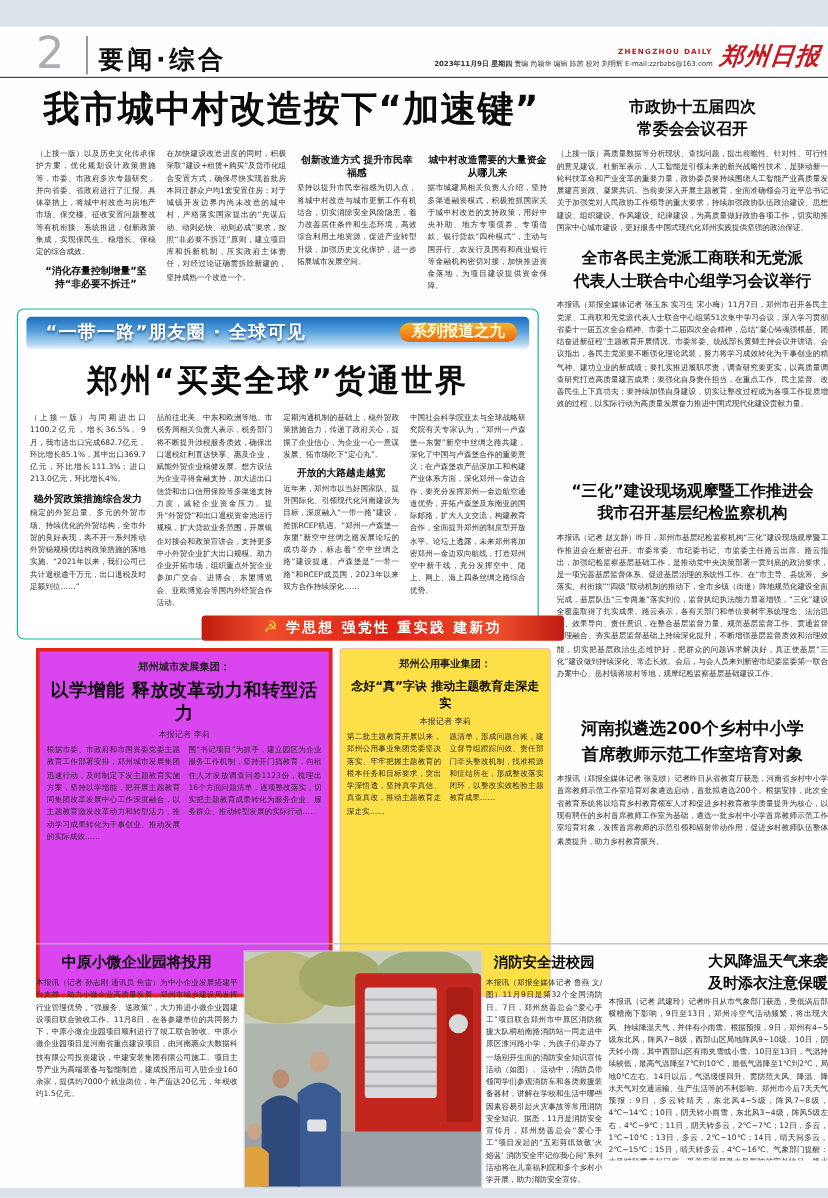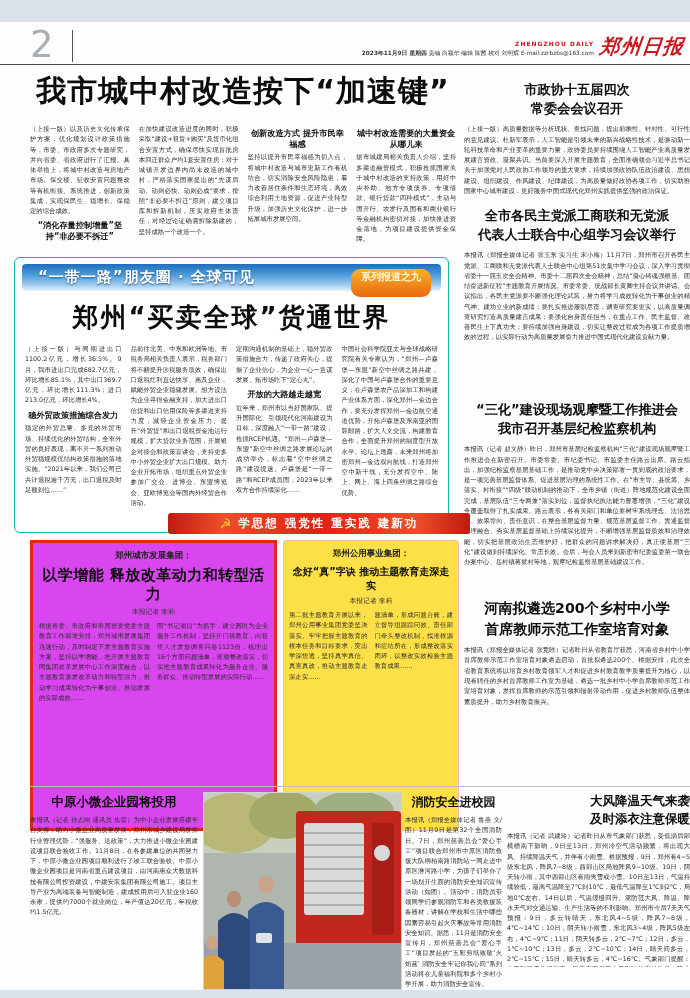--- a/index.html
+++ b/index.html
@@ -35,22 +35,22 @@
   
   .lead-headline{position:absolute;left:30px;top:71px;width:426px;text-align:center;font-size:30px;font-weight:bold;color:#0c0c0c;letter-spacing:1px;}
   .lead-cols{position:absolute;left:30px;top:124px;width:426px;height:128px;}
 
   
   .belt-box{position:absolute;left:14px;top:257px;width:433px;height:274px;border:1px solid #14b8a6;border-radius:6px;background:#fff;}
   .belt-banner{position:relative;margin:6px 7px 0;height:27px;border-radius:4px;
     background:linear-gradient(180deg,#1e6dbd 0%,#4d9bd9 40%,#a8d0ef 80%,#e8f3fb 100%);
     display:flex;align-items:center;}
   .belt-banner .label{margin-left:16px;font-size:15px;font-weight:bold;color:#fff;text-shadow:0 1px 2px rgba(8,54,110,.75);letter-spacing:1px;}
-  .belt-badge{position:absolute;right:10px;top:5px;height:28px;line-height:16px;padding:0 10px;border-radius:9px;
-    background:linear-gradient(180deg,#f8b32b,#e9680f);color:#fff8d8;font-size:10px;font-weight:bold;}
+  .belt-badge{position:absolute;right:10px;top:5px;height:16px;line-height:16px;padding:0 10px;border-radius:9px;
+    background:linear-gradient(180deg,#f8b32b,#e9680f);color:#fff8d8;font-size:13px;font-weight:bold;}
   .belt-headline{margin-top:9px;text-align:center;font-size:26px;font-weight:bold;color:#0c0c0c;letter-spacing:2px;}
   .belt-cols{margin:9px 10px 0;height:162px;}
 
   
   .r-art{position:absolute;left:464px;width:226px;}
   .r-head{font-size:13.2px;font-weight:bold;text-align:center;line-height:1.45;color:#0d0d0d;}
   .r-head.big{font-size:14.2px;}
   .r-body{margin-top:6px;}
 
   
@@ -79,20 +79,21 @@
 </style>
 </head>
 <body>
 
 <div class="paper">
   <div class="edge top"></div>
   <div class="edge bottom"></div>
 
   <div class="pnum">2</div>
   <div class="vrule"></div>
+  <div class="section">要闻·综合</div>
   <div class="masthead-en">ZHENGZHOU DAILY</div>
   <div class="masthead-cn">郑州日报</div>
   <div class="dateline">
     <b>2023年11月9日 星期四</b>
     <span>责编 尚颖华 编辑 陈茜 校对 刘明辉</span>
     <span>E-mail:zzrbzbs@163.com</span>
   </div>
   <div class="hrule"></div>
 
   <div class="lead-headline">我市城中村改造按下“加速键”</div>

